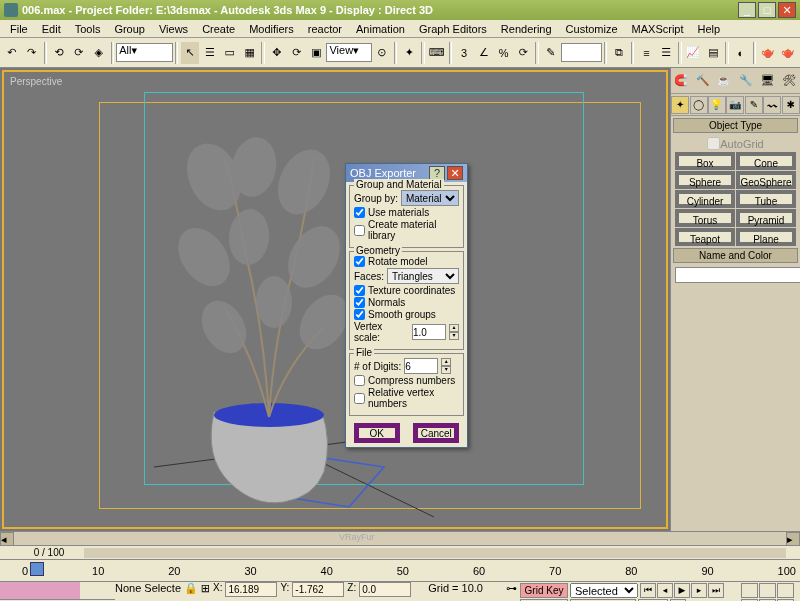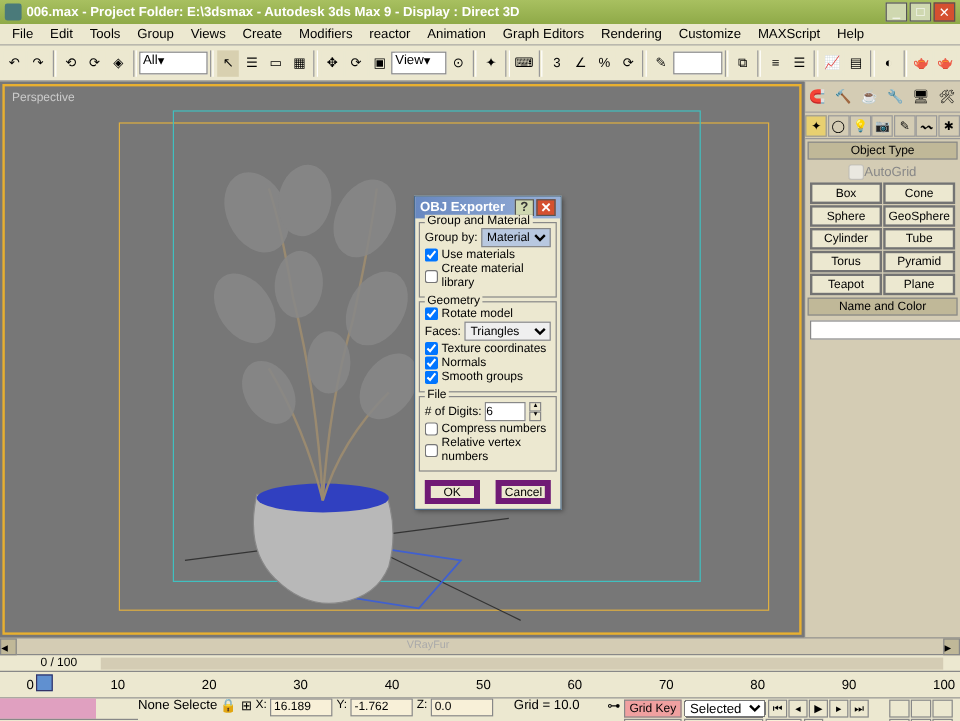--- a/index.html
+++ b/index.html
@@ -27,25 +27,25 @@
 .cmd-panel { width: 130px; background: #d4ccb4; border-left: 1px solid #888; display: flex; flex-direction: column; }
 .cmd-top { height: 26px; display: flex; align-items: center; justify-content: space-around; border-bottom: 1px solid #999; }
 .cmd-tabs { height: 22px; display: flex; align-items: center; justify-content: space-around; background: #d4ccb4; border-bottom: 1px solid #999; }
 .cmd-tab { width: 18px; height: 18px; border: 1px solid #999; display: flex; align-items: center; justify-content: center; font-size: 10px; }
 .cmd-tab.active { background: #e8d070; }
 .cmd-dd { margin: 2px; }
 .cmd-dd select { width: 100%; height: 18px; }
 .rollout-hdr { background: #c0b898; border: 1px solid #888; text-align: center; padding: 1px; margin: 2px; font-size: 10px; }
 .autogrid { display: flex; align-items: center; justify-content: center; padding: 2px; color: #888; }
 .btn-grid { display: grid; grid-template-columns: 1fr 1fr; gap: 1px; padding: 0 4px; }
-.obj-btn { height: 18px; border: 2px solid #737373; background: #ece8d0; font-size: 10px; text-align: center; line-height: 16px; }
+.obj-btn { height: 18px; border: 4px solid #737373; background: #ece8d0; font-size: 10px; text-align: center; line-height: 16px; }
 .name-input-row { display: flex; padding: 2px 4px; gap: 2px; }
 .name-input-row input { flex: 1; height: 16px; border: 1px solid #888; }
 .dialog { position: absolute; left: 345px; top: 163px; width: 123px; background: #ece8d0; border: 1px solid #4a6a8a; box-shadow: 2px 2px 4px rgba(0,0,0,0.4); }
-.dlg-title { height: 18px; background: linear-gradient(to right, #6888c0, #98b0d8); color: #fff; font-weight: bold; display: flex; align-items: center; padding: 0 4px; }
+.dlg-title { height: 18px; background: linear-gradient(to right, #6888c0, #98b0d8); color: #fff; font-weight: normal; display: flex; align-items: center; padding: 0 4px; }
 .dlg-title span { flex: 1; }
 .dlg-help,.dlg-close { width: 16px; height: 14px; border: 1px solid #555; display: flex; align-items: center; justify-content: center; margin-left: 2px; }
 .dlg-help { background: #cfd8b0; color: #333; }
 .dlg-close { background: #d55030; color: #fff; }
 .fieldset { border: 1px solid #888; margin: 3px; padding: 3px 4px 5px; position: relative; }
 .fieldset .legend { position: absolute; top: -7px; left: 4px; background: #ece8d0; padding: 0 2px; font-size: 10px; }
 .fld-row { display: flex; align-items: center; gap: 3px; margin: 1px 0; font-size: 10px; }
 .fld-row label { font-size: 10px; }
 .fld-row input[type=checkbox] { width: 11px; height: 11px; }
 .fld-row select,.fld-row input[type=text] { height: 16px; border: 1px solid #888; font-size: 10px; }
@@ -354,20 +354,28 @@
         <label>Texture coordinates</label>
       </div>
     <div class="fld-row">
         <input type="checkbox" checked="" style="">
         <label>Normals</label>
       </div>
     <div class="fld-row">
         <input type="checkbox" checked="" style="">
         <label>Smooth groups</label>
       </div>
+    <div class="fld-row">
+        <label>Vertex scale:</label>
+      <input type="text" style="width: 34px;" value="1.0">
+      <div class="spinner">
+          <div class="spin">▴</div>
+          <div class="spin">▾</div>
+        </div>
+      </div>
   </div>
   <div class="fieldset">
     <div class="legend">File</div>
     <div class="fld-row">
         <label># of Digits:</label>
       <input type="text" style="width: 34px;" value="6">
       <div class="spinner">
           <div class="spin">▴</div>
           <div class="spin">▾</div>
         </div>

